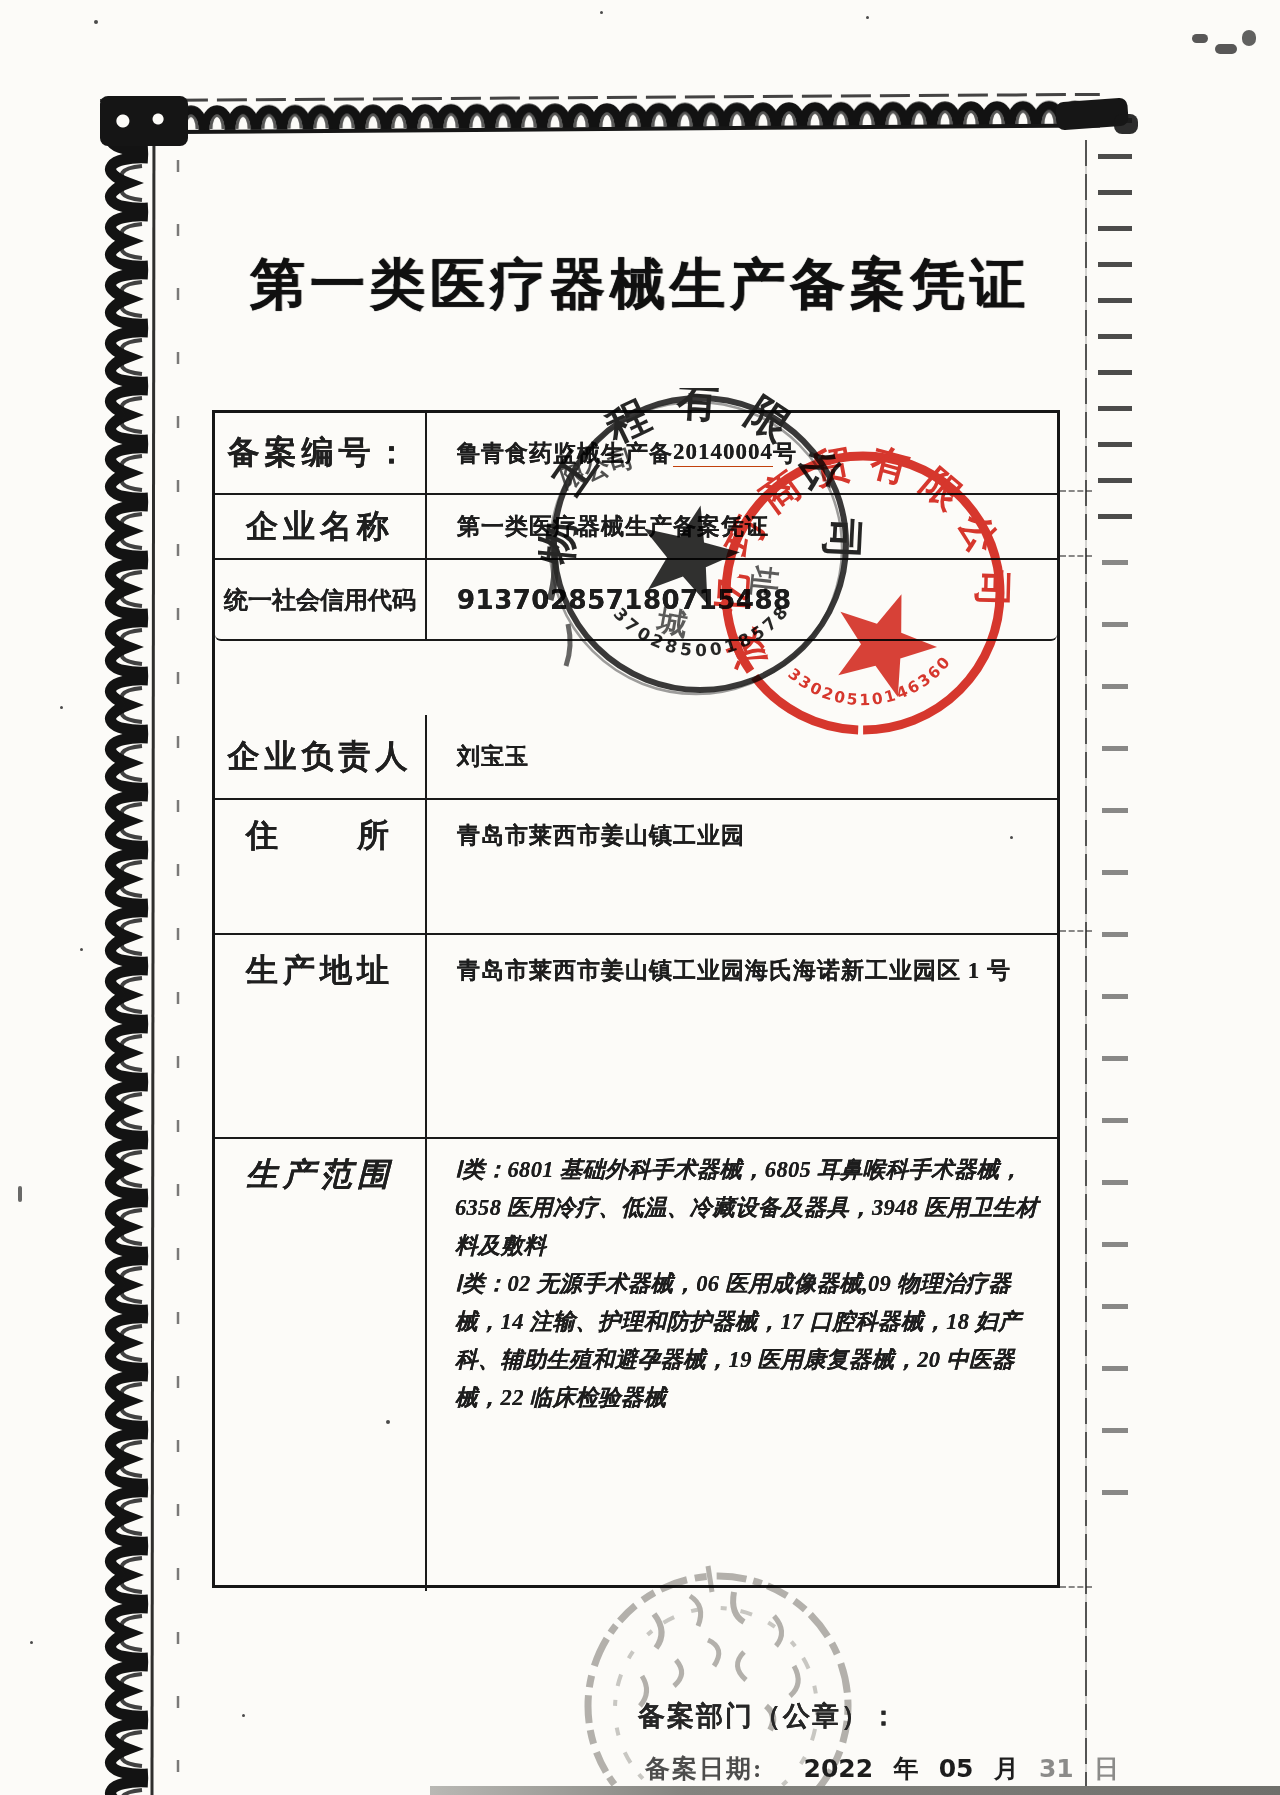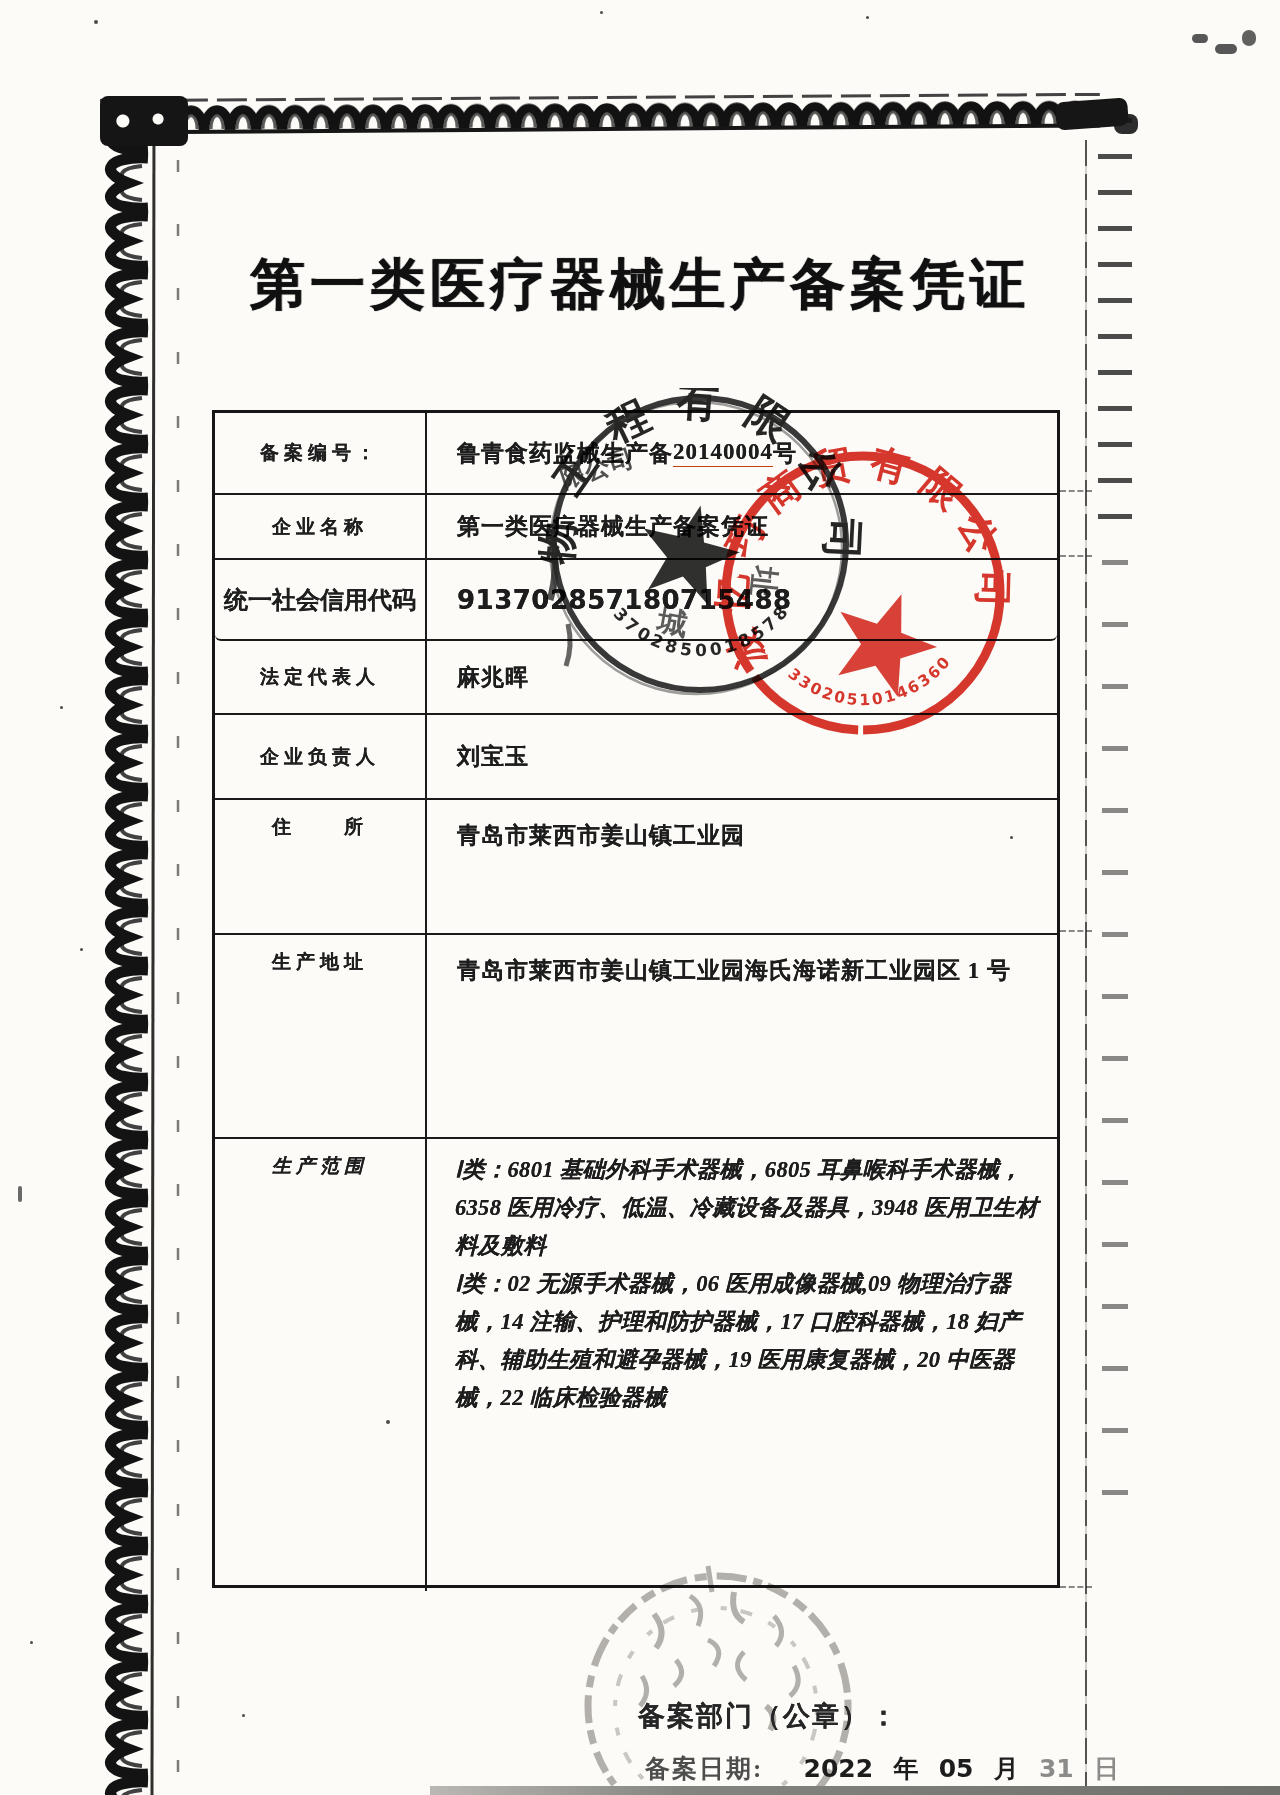--- a/index.html
+++ b/index.html
@@ -28,21 +28,21 @@
     left:212px;top:410px;width:848px;height:1178px;
     border:3px solid #161616;box-sizing:border-box;
     background:transparent;
   }
   .t-row{position:absolute;left:0;width:842px;border-bottom:2px solid #1a1a1a;box-sizing:border-box;}
   .t-row.last{border-bottom:none;font-style:italic;}
   .t-label{
     position:absolute;left:0;top:0;bottom:0;width:212px;
     border-right:2.5px solid #1a1a1a;box-sizing:border-box;
     display:flex;align-items:center;justify-content:center;
-    font-size:19px;font-weight:700;letter-spacing:5px;color:#1f1f1f;
+    font-size:32px;font-weight:700;letter-spacing:5px;color:#1f1f1f;
     text-shadow:0 0 .6px #1f1f1f;
   }
   .t-label.tight{letter-spacing:0px;font-size:24px;}
   .t-label.top{align-items:flex-start;padding-top:14px;}
   .t-value{
     position:absolute;left:214px;right:0;top:0;bottom:0;
     display:flex;align-items:center;padding-left:28px;box-sizing:border-box;
     font-size:23px;font-weight:600;color:#1d1d1d;letter-spacing:1px;
     text-shadow:0 0 .5px #1d1d1d;
   }
@@ -132,24 +132,20 @@
     <div class="t-row" style="top:82px;height:65px;">
       <div class="t-label">企业名称</div>
       <div class="t-value">第一类医疗器械生产备案凭证</div>
     </div>
 
     <div class="t-row" style="top:147px;height:81px;border-radius:6px;">
       <div class="t-label tight">统一社会信用代码</div>
       <div class="t-value code">913702857180715488</div>
     </div>
 
-    <div class="t-row" style="top:228px;height:74px;">
-      <div class="t-label">法定代表人</div>
-      <div class="t-value">麻兆晖</div>
-    </div>
 
     <div class="t-row" style="top:302px;height:85px;">
       <div class="t-label">企业负责人</div>
       <div class="t-value">刘宝玉</div>
     </div>
 
     <div class="t-row" style="top:387px;height:135px;">
       <div class="t-label top">住　　所</div>
       <div class="t-value top">青岛市莱西市姜山镇工业园</div>
     </div>

